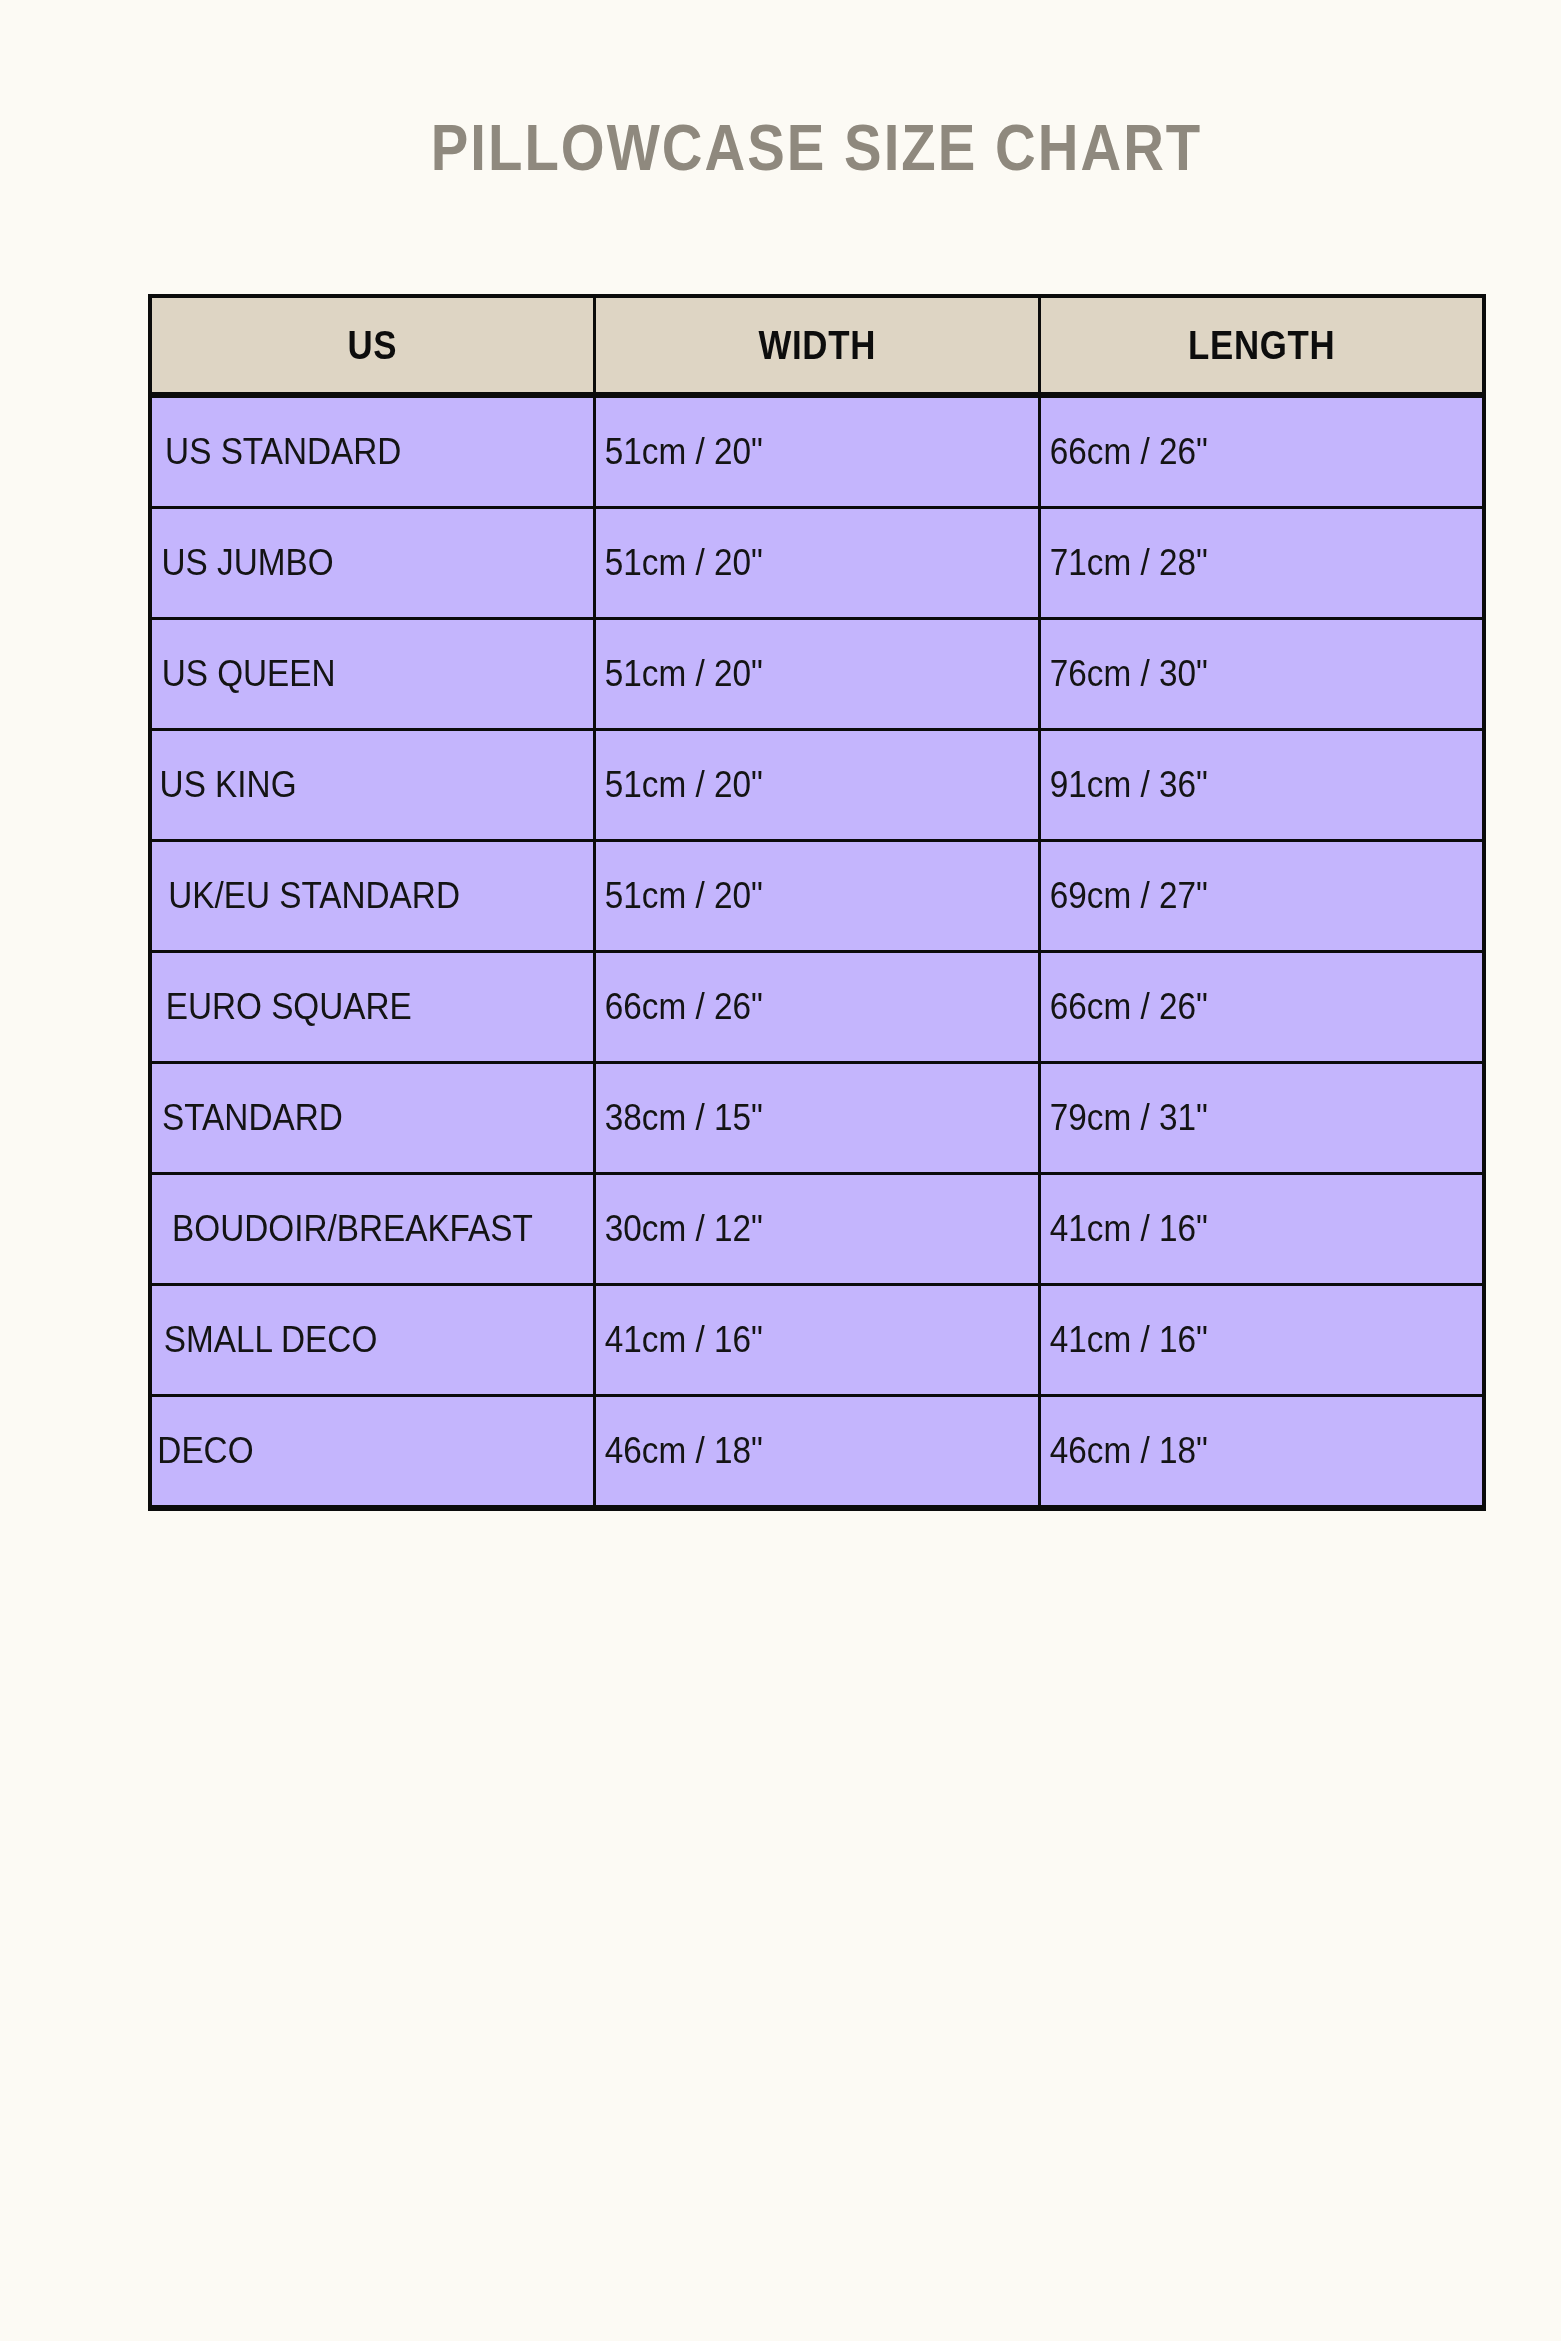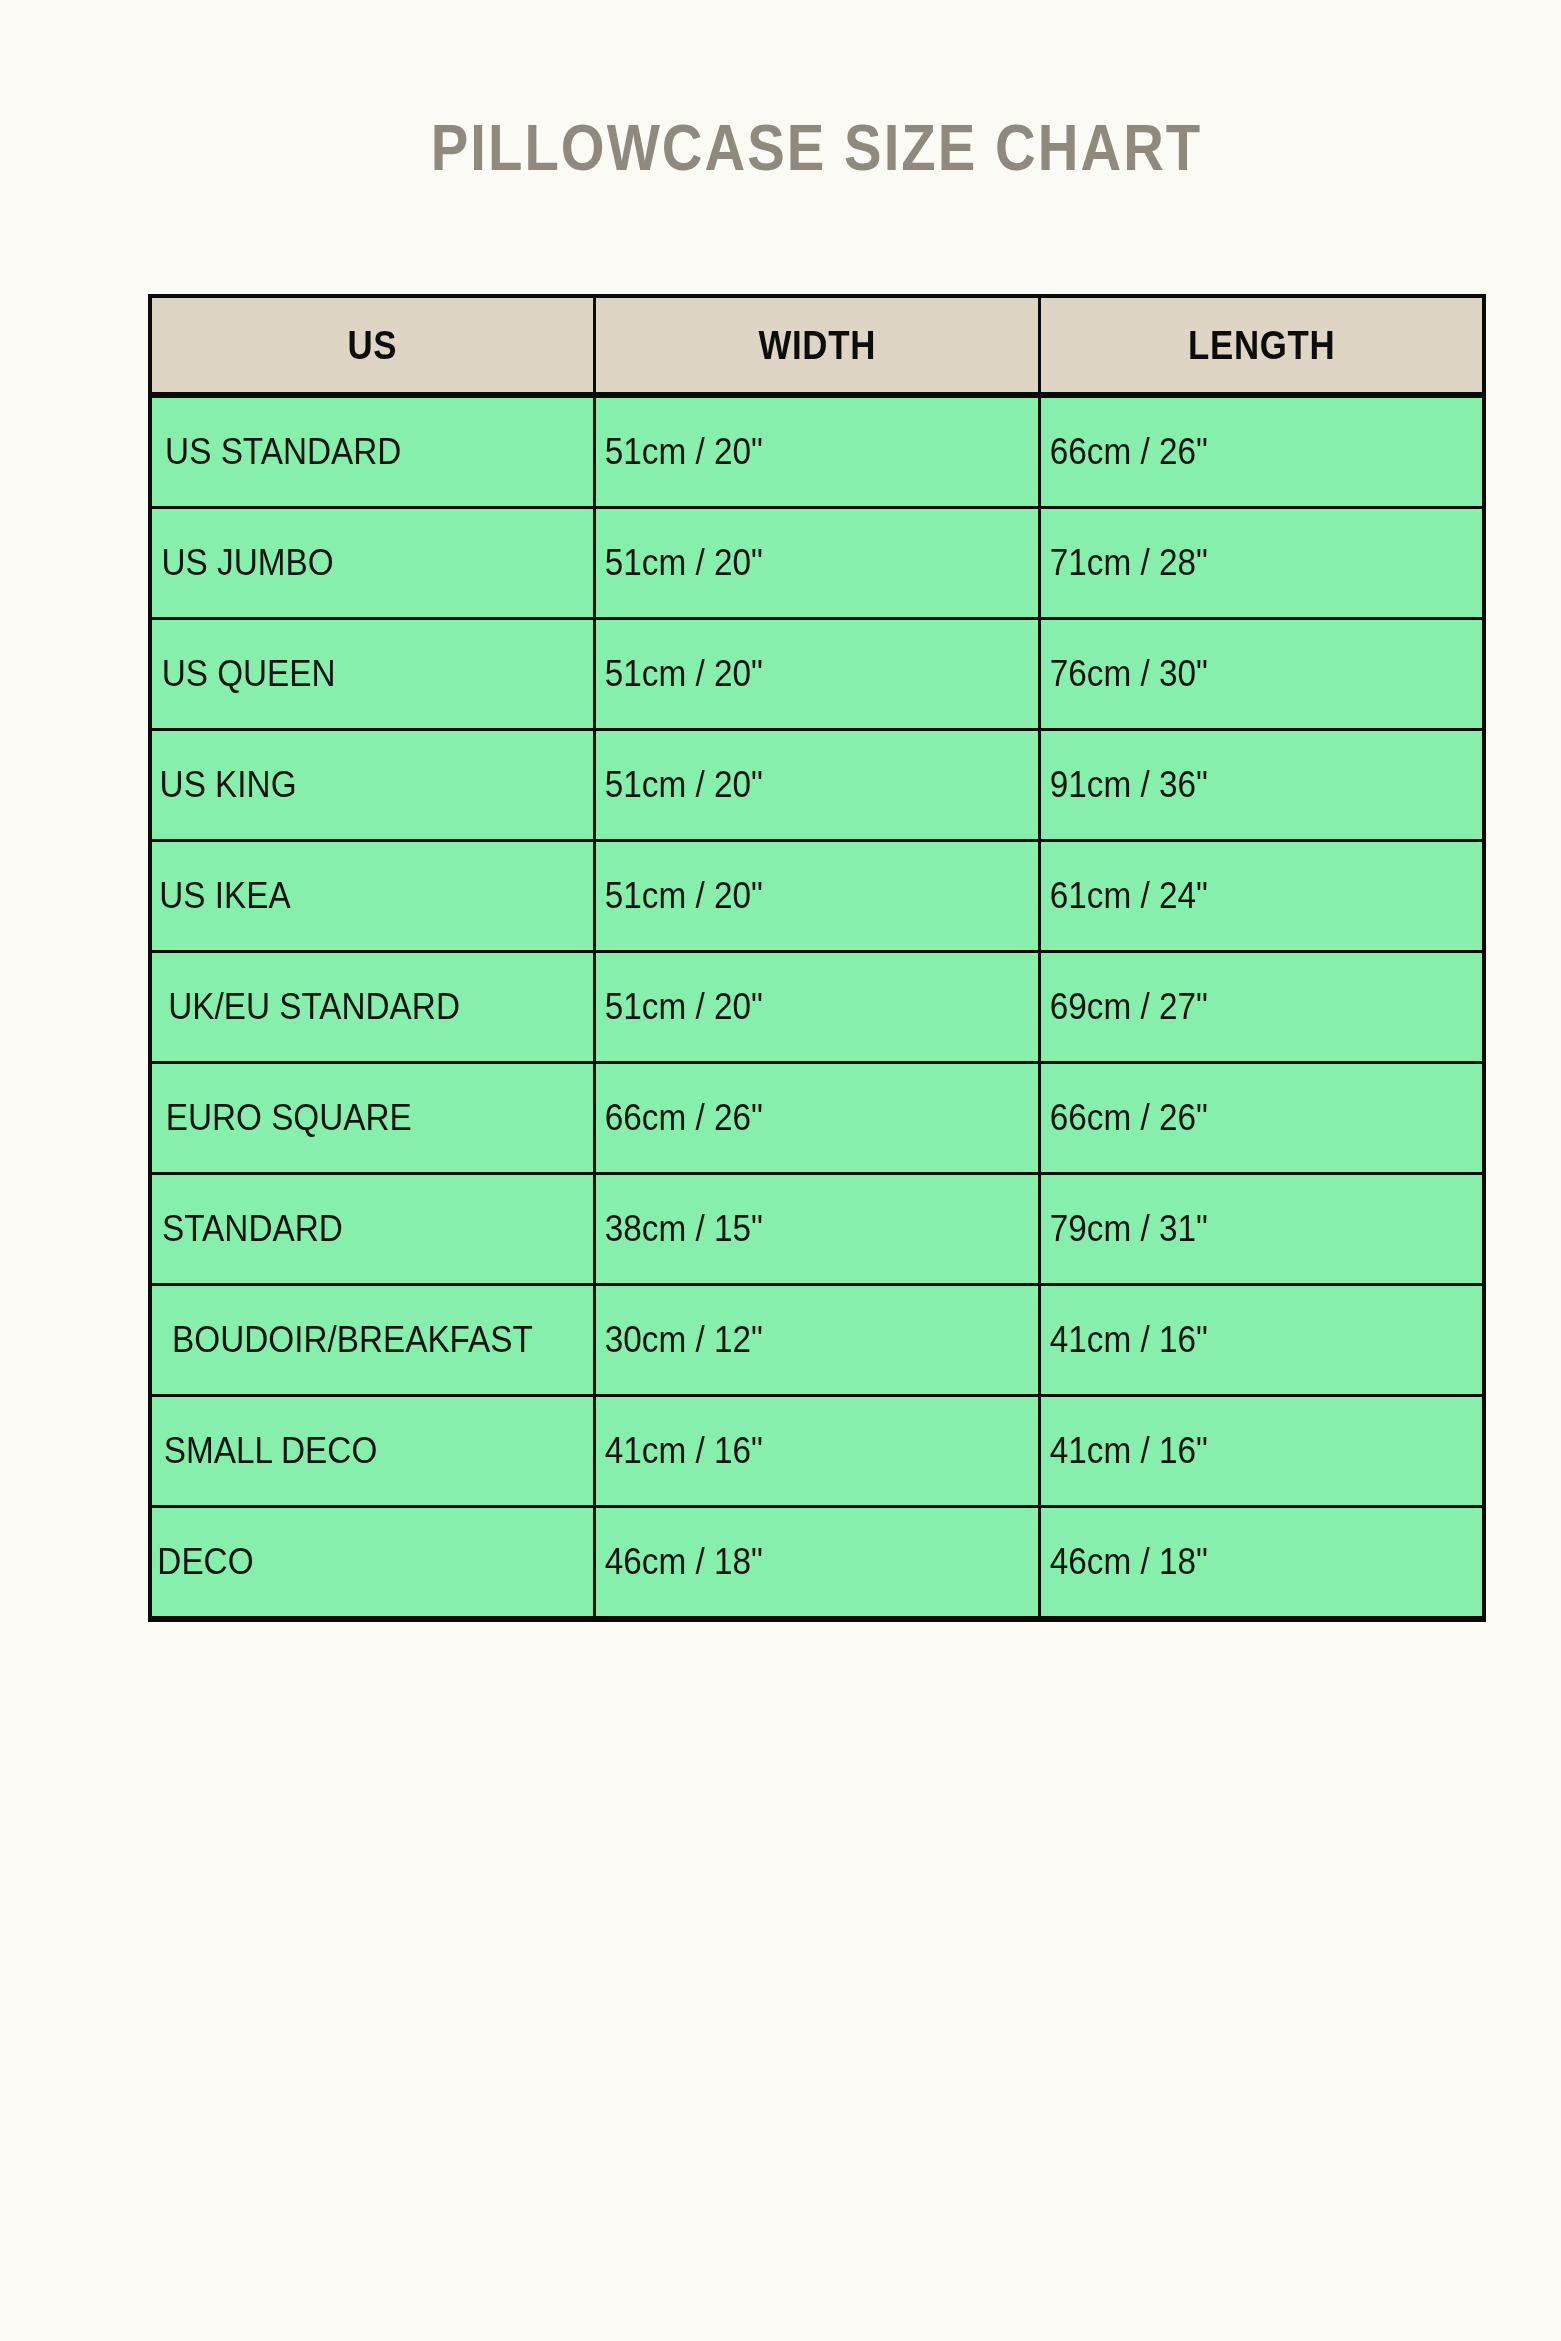--- a/index.html
+++ b/index.html
@@ -54,21 +54,21 @@
     border-top-width: 4.7px;
     border-bottom-width: 6.2px;
   }
   .size-table th:first-child,
   .size-table td:first-child { border-left-width: 4.7px; }
   .size-table th:last-child,
   .size-table td:last-child { border-right-width: 4.7px; }
   .size-table tbody tr:last-child td { border-bottom-width: 6.2px; }
   .size-table tbody td {
     height: 108px;
-    background: #86efac;
+    background: #c4b5fd;
   }
   
   .hdr-text {
     display: inline-block;
     font-size: 41px;
     font-weight: bold;
     letter-spacing: 0.8px;
     color: #0d0d0d;
     transform: scaleX(0.85);
     transform-origin: 50% 50%;
@@ -148,31 +148,20 @@
         <span class="cell-text">US KING</span>
       </td>
       <td>
         <span class="cell-text">51cm / 20"</span>
       </td>
       <td>
         <span class="cell-text">91cm / 36"</span>
       </td>
     </tr>
 
-    <tr>
-      <td>
-        <span class="cell-text">US IKEA</span>
-      </td>
-      <td>
-        <span class="cell-text">51cm / 20"</span>
-      </td>
-      <td>
-        <span class="cell-text">61cm / 24"</span>
-      </td>
-    </tr>
 
     <tr>
       <td>
         <span class="cell-text">UK/EU STANDARD</span>
       </td>
       <td>
         <span class="cell-text">51cm / 20"</span>
       </td>
       <td>
         <span class="cell-text">69cm / 27"</span>

